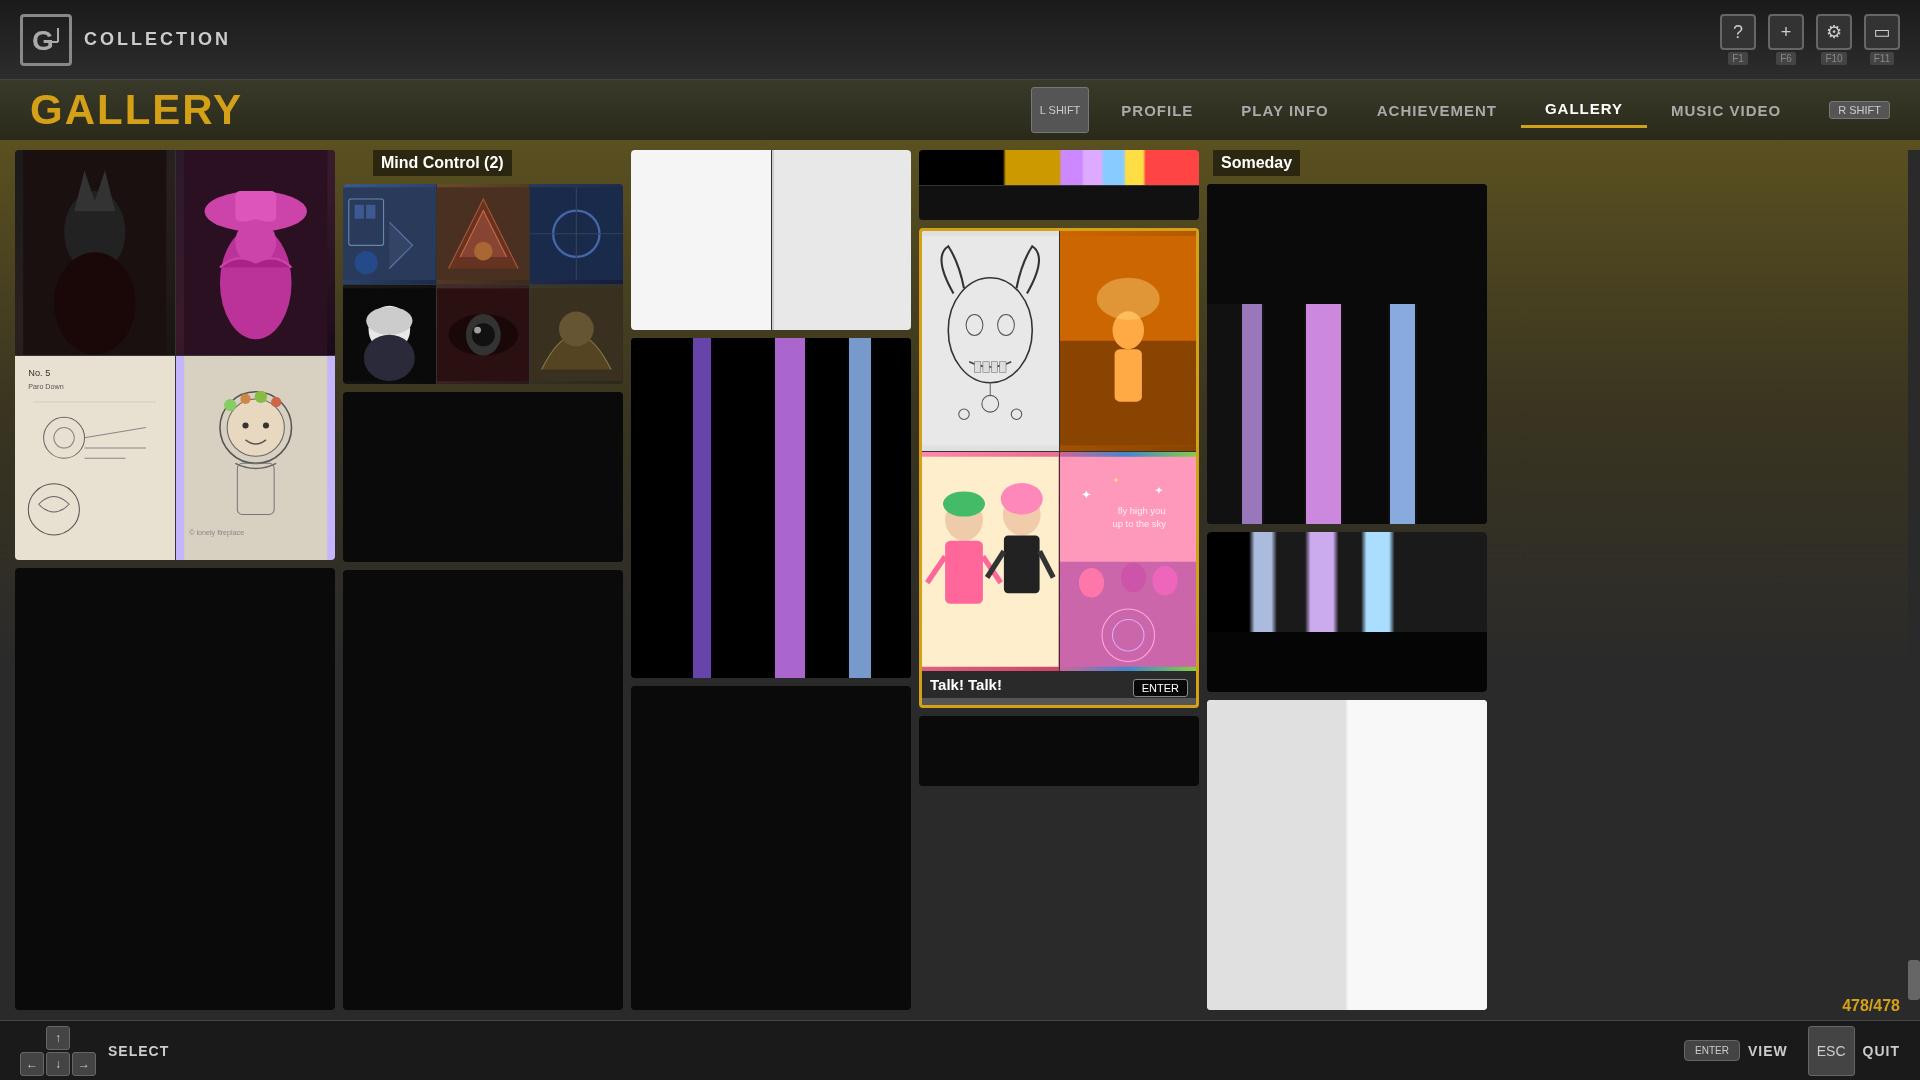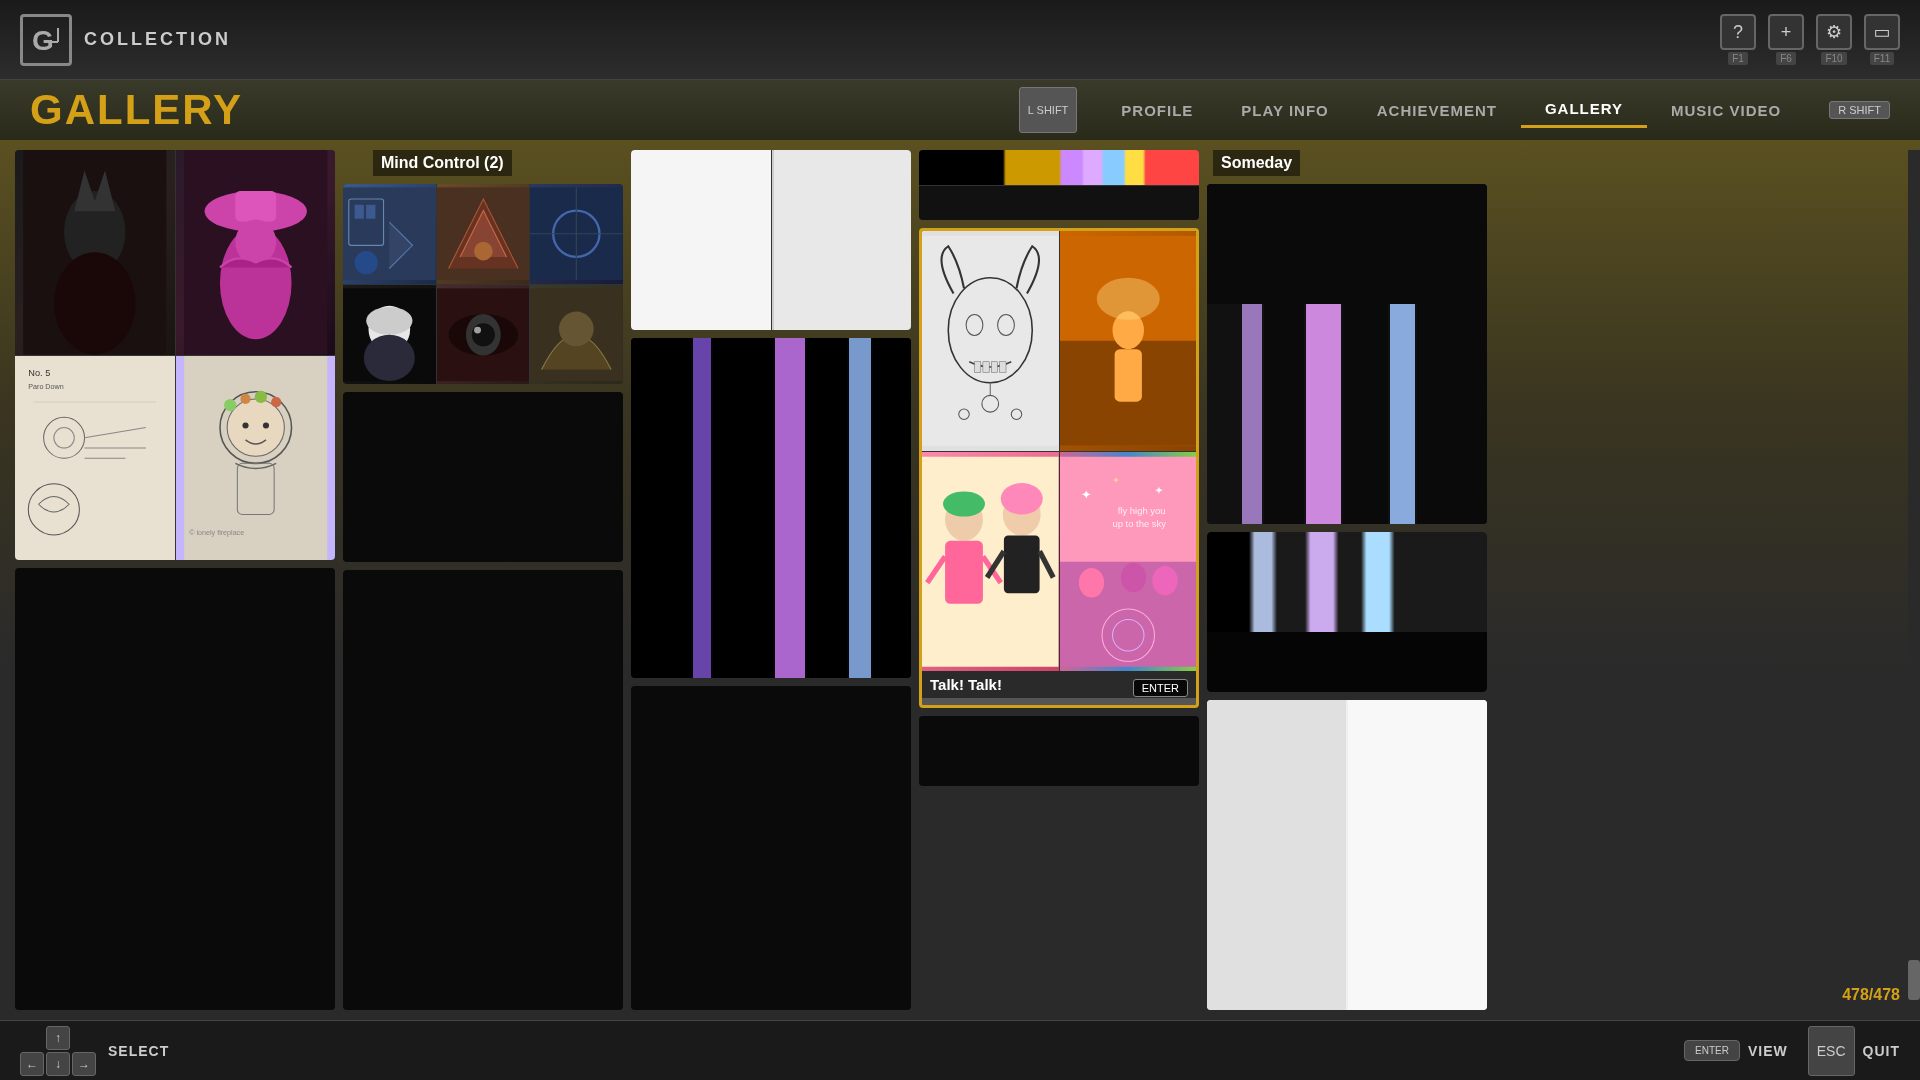--- a/index.html
+++ b/index.html
@@ -100,21 +100,21 @@
       align-items: center;
       gap: 0;
     }
     .nav-shift-key {
       background: #555;
       border: 1px solid #777;
       border-radius: 3px;
       padding: 16px 8px;
       font-size: 11px;
       color: #ccc;
-      margin-right: 20px;
+      margin-right: 8px;
     }
     .nav-tab {
       padding: 8px 24px;
       font-size: 15px;
       font-weight: bold;
       color: #aaa;
       cursor: pointer;
       letter-spacing: 1px;
     }
     .nav-tab.active {
@@ -780,21 +780,21 @@
       </div>
     </div>
 
   </div>
 
   <div style="position:relative;width:12px;flex-shrink:0;background:#2a2a2a;">
     <div style="width:100%;height:40px;background:#666;position:absolute;bottom:10px;border-radius:3px;"></div>
   </div>
 </div>
 
-<div style="position:absolute;bottom:76px;right:20px;z-index:10;">
+<div style="position:absolute;bottom:65px;right:20px;z-index:10;">
   <span class="count-display">478/478</span>
 </div>
 
 <div class="bottom-bar">
   <div class="bottom-left">
     <div class="dpad-area">
 
       <div style="display:flex;flex-direction:column;align-items:center;gap:2px;">
         <div class="key-box">↑</div>
         <div style="display:flex;gap:2px;">

